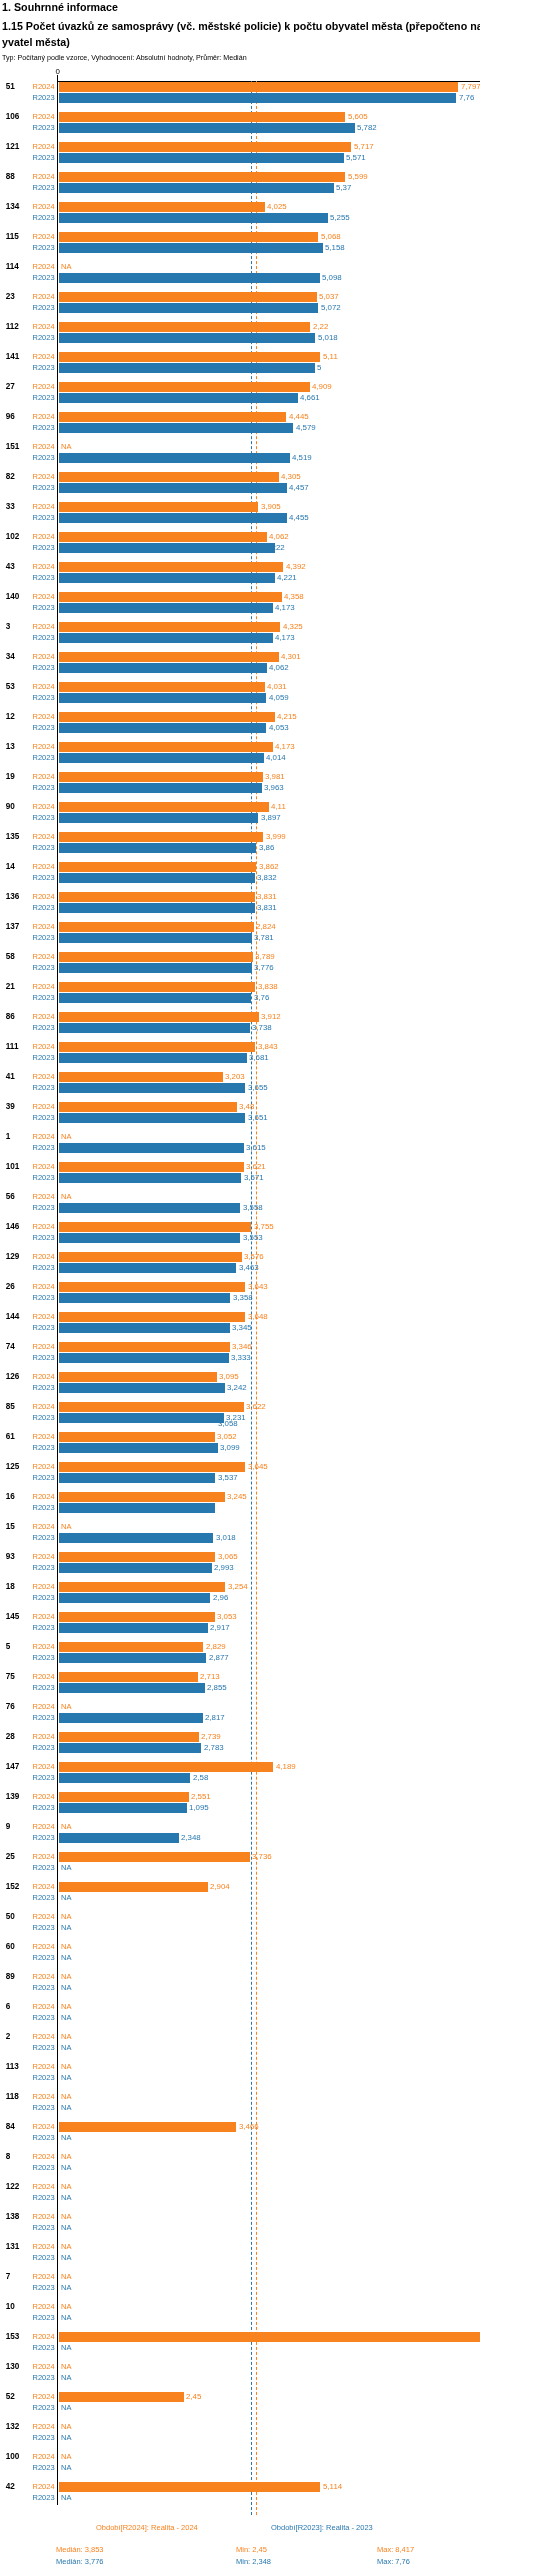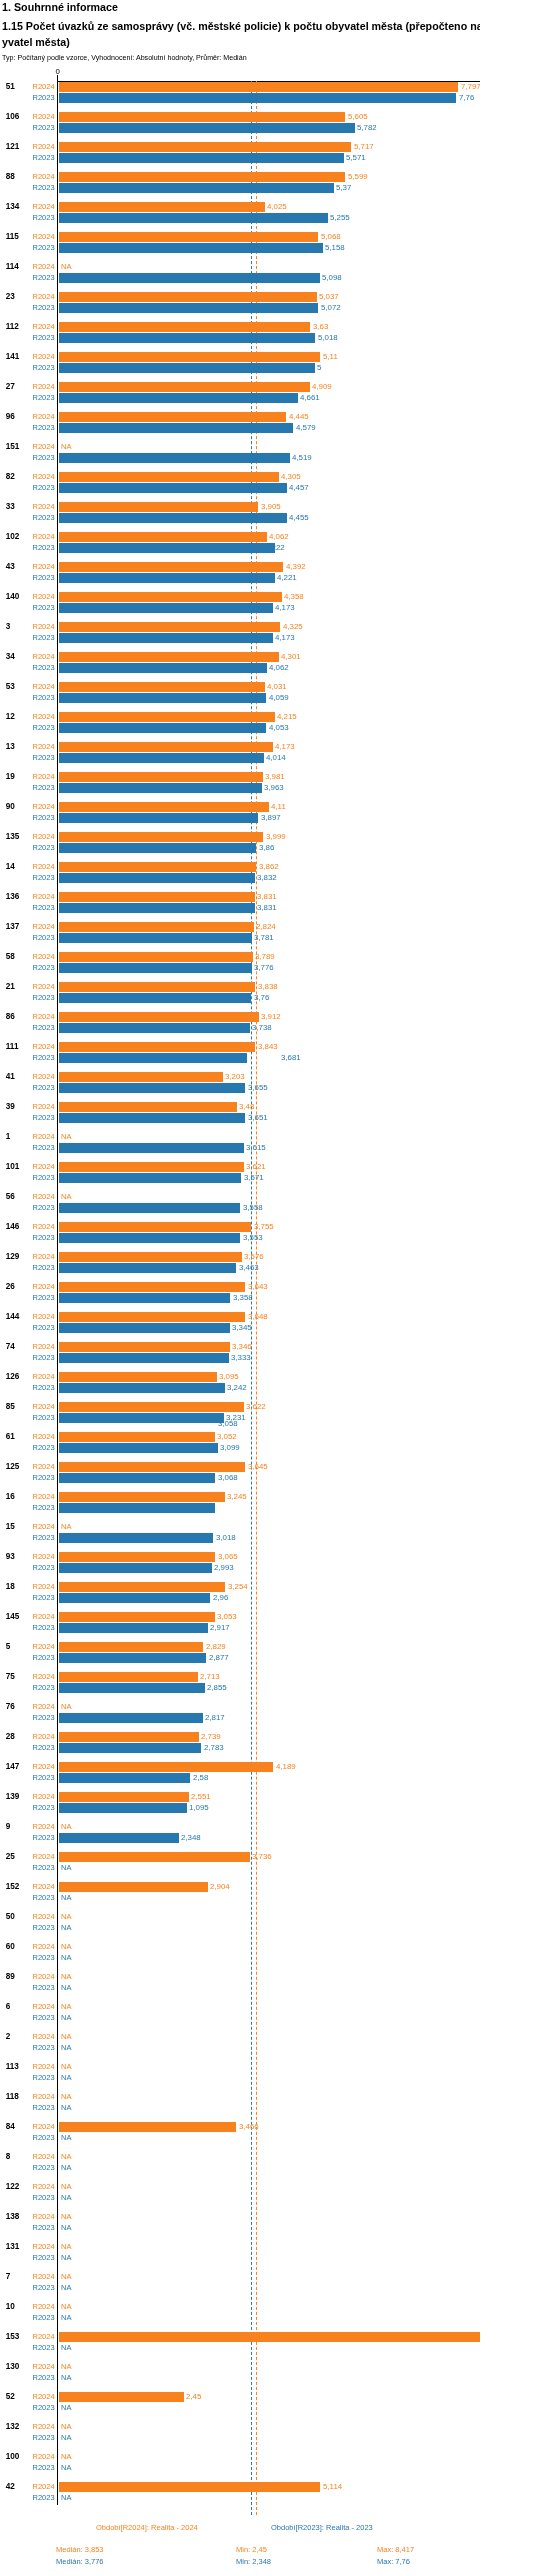--- a/index.html
+++ b/index.html
@@ -90,21 +90,21 @@
       <div class="abs series-label" style="left: 31px; top: 292px; color: rgb(248, 130, 29);">R2024</div>
       <div class="abs series-label" style="left: 31px; top: 303px; color: rgb(40, 120, 176);">R2023</div>
       <div class="abs bar" style="left: 59px; top: 292px; width: 258px; background: rgb(248, 130, 29);"></div>
       <div class="abs value-label" style="left: 319px; top: 292px; color: rgb(248, 130, 29);">5,037</div>
       <div class="abs bar" style="left: 59px; top: 303px; width: 259px; background: rgb(40, 120, 176);"></div>
       <div class="abs value-label" style="left: 321px; top: 303px; color: rgb(40, 120, 176);">5,072</div>
       <div class="abs row-id" style="left: 5.7px; top: 322px;">112</div>
       <div class="abs series-label" style="left: 31px; top: 322px; color: rgb(248, 130, 29);">R2024</div>
       <div class="abs series-label" style="left: 31px; top: 333px; color: rgb(40, 120, 176);">R2023</div>
       <div class="abs bar" style="left: 59px; top: 322px; width: 251px; background: rgb(248, 130, 29);"></div>
-      <div class="abs value-label" style="left: 313px; top: 322px; color: rgb(248, 130, 29);">3,63</div>
+      <div class="abs value-label" style="left: 313px; top: 322px; color: rgb(248, 130, 29);">2,22</div>
       <div class="abs bar" style="left: 59px; top: 333px; width: 256px; background: rgb(40, 120, 176);"></div>
       <div class="abs value-label" style="left: 318px; top: 333px; color: rgb(40, 120, 176);">5,018</div>
       <div class="abs row-id" style="left: 5.7px; top: 352px;">141</div>
       <div class="abs series-label" style="left: 31px; top: 352px; color: rgb(248, 130, 29);">R2024</div>
       <div class="abs series-label" style="left: 31px; top: 363px; color: rgb(40, 120, 176);">R2023</div>
       <div class="abs bar" style="left: 59px; top: 352px; width: 261px; background: rgb(248, 130, 29);"></div>
       <div class="abs value-label" style="left: 323px; top: 352px; color: rgb(248, 130, 29);">5,11</div>
       <div class="abs bar" style="left: 59px; top: 363px; width: 256px; background: rgb(40, 120, 176);"></div>
       <div class="abs value-label" style="left: 317px; top: 363px; color: rgb(40, 120, 176);">5</div>
       <div class="abs row-id" style="left: 5.7px; top: 382px;">27</div>
@@ -259,21 +259,21 @@
       <div class="abs bar" style="left: 59px; top: 1012px; width: 200px; background: rgb(248, 130, 29);"></div>
       <div class="abs value-label" style="left: 261px; top: 1012px; color: rgb(248, 130, 29);">3,912</div>
       <div class="abs bar" style="left: 59px; top: 1023px; width: 191px; background: rgb(40, 120, 176);"></div>
       <div class="abs value-label" style="left: 252px; top: 1023px; color: rgb(40, 120, 176);">3,738</div>
       <div class="abs row-id" style="left: 5.7px; top: 1042px;">111</div>
       <div class="abs series-label" style="left: 31px; top: 1042px; color: rgb(248, 130, 29);">R2024</div>
       <div class="abs series-label" style="left: 31px; top: 1053px; color: rgb(40, 120, 176);">R2023</div>
       <div class="abs bar" style="left: 59px; top: 1042px; width: 196px; background: rgb(248, 130, 29);"></div>
       <div class="abs value-label" style="left: 258px; top: 1042px; color: rgb(248, 130, 29);">3,843</div>
       <div class="abs bar" style="left: 59px; top: 1053px; width: 188px; background: rgb(40, 120, 176);"></div>
-      <div class="abs value-label" style="left: 249px; top: 1053px; color: rgb(40, 120, 176); margin-left: 32px;">3,681</div>
+      <div class="abs value-label" style="left: 249px; top: 1053px; color: rgb(40, 120, 176);">3,681</div>
       <div class="abs row-id" style="left: 5.7px; top: 1072px;">41</div>
       <div class="abs series-label" style="left: 31px; top: 1072px; color: rgb(248, 130, 29);">R2024</div>
       <div class="abs series-label" style="left: 31px; top: 1083px; color: rgb(40, 120, 176);">R2023</div>
       <div class="abs bar" style="left: 59px; top: 1072px; width: 164px; background: rgb(248, 130, 29);"></div>
       <div class="abs value-label" style="left: 225px; top: 1072px; color: rgb(248, 130, 29);">3,203</div>
       <div class="abs bar" style="left: 59px; top: 1083px; width: 186px; background: rgb(40, 120, 176);"></div>
       <div class="abs value-label" style="left: 248px; top: 1083px; color: rgb(40, 120, 176);">3,655</div>
       <div class="abs row-id" style="left: 5.7px; top: 1102px;">39</div>
       <div class="abs series-label" style="left: 31px; top: 1102px; color: rgb(248, 130, 29);">R2024</div>
       <div class="abs series-label" style="left: 31px; top: 1113px; color: rgb(40, 120, 176);">R2023</div>
@@ -355,21 +355,21 @@
       <div class="abs bar" style="left: 59px; top: 1432px; width: 156px; background: rgb(248, 130, 29);"></div>
       <div class="abs value-label" style="left: 217px; top: 1432px; color: rgb(248, 130, 29);">3,052</div>
       <div class="abs bar" style="left: 59px; top: 1443px; width: 159px; background: rgb(40, 120, 176);"></div>
       <div class="abs value-label" style="left: 220px; top: 1443px; color: rgb(40, 120, 176);">3,099</div>
       <div class="abs row-id" style="left: 5.7px; top: 1462px;">125</div>
       <div class="abs series-label" style="left: 31px; top: 1462px; color: rgb(248, 130, 29);">R2024</div>
       <div class="abs series-label" style="left: 31px; top: 1473px; color: rgb(40, 120, 176);">R2023</div>
       <div class="abs bar" style="left: 59px; top: 1462px; width: 186px; background: rgb(248, 130, 29);"></div>
       <div class="abs value-label" style="left: 248px; top: 1462px; color: rgb(248, 130, 29);">3,645</div>
       <div class="abs bar" style="left: 59px; top: 1473px; width: 156px; background: rgb(40, 120, 176);"></div>
-      <div class="abs value-label" style="left: 218px; top: 1473px; color: rgb(40, 120, 176);">3,068</div>
+      <div class="abs value-label" style="left: 218px; top: 1473px; color: rgb(40, 120, 176);">3,537</div>
       <div class="abs row-id" style="left: 5.7px; top: 1492px;">16</div>
       <div class="abs series-label" style="left: 31px; top: 1492px; color: rgb(248, 130, 29);">R2024</div>
       <div class="abs series-label" style="left: 31px; top: 1503px; color: rgb(40, 120, 176);">R2023</div>
       <div class="abs bar" style="left: 59px; top: 1492px; width: 166px; background: rgb(248, 130, 29);"></div>
       <div class="abs value-label" style="left: 227px; top: 1492px; color: rgb(248, 130, 29);">3,245</div>
       <div class="abs bar" style="left: 59px; top: 1503px; width: 156px; background: rgb(40, 120, 176);"></div>
       <div class="abs value-label" style="left: 218px; top: 1419px; color: rgb(40, 120, 176);">3,058</div>
       <div class="abs row-id" style="left: 5.7px; top: 1522px;">15</div>
       <div class="abs series-label" style="left: 31px; top: 1522px; color: rgb(248, 130, 29);">R2024</div>
       <div class="abs series-label" style="left: 31px; top: 1533px; color: rgb(40, 120, 176);">R2023</div>

